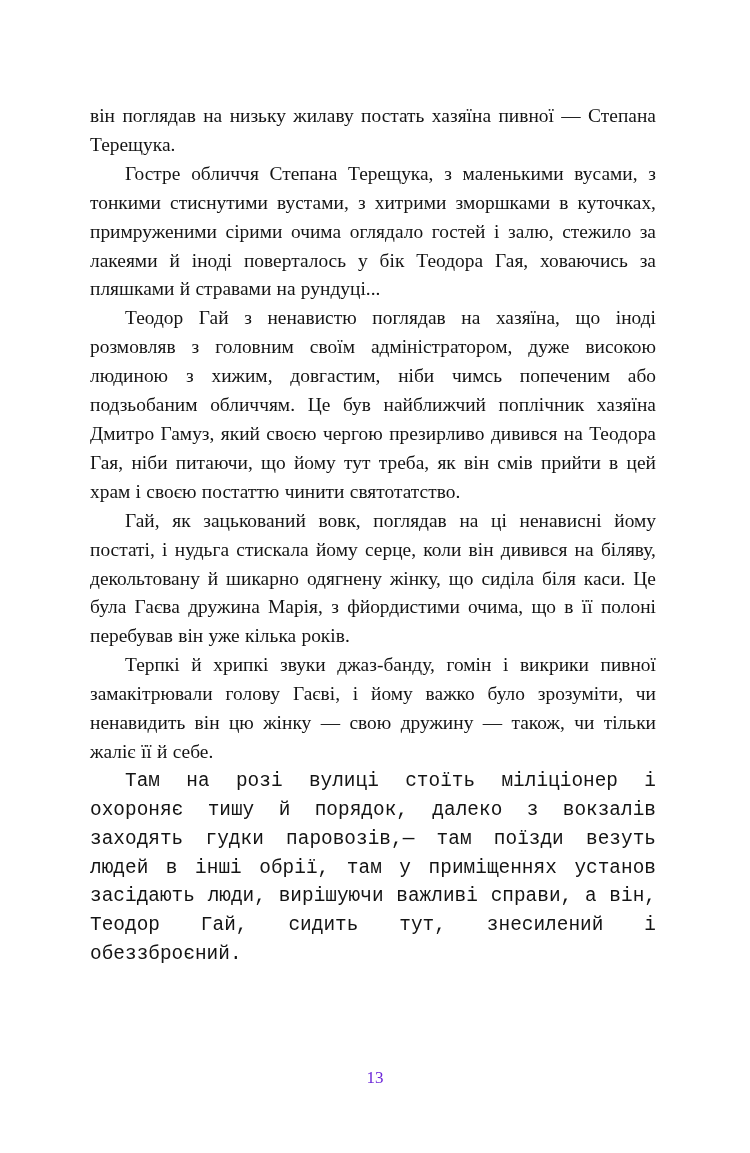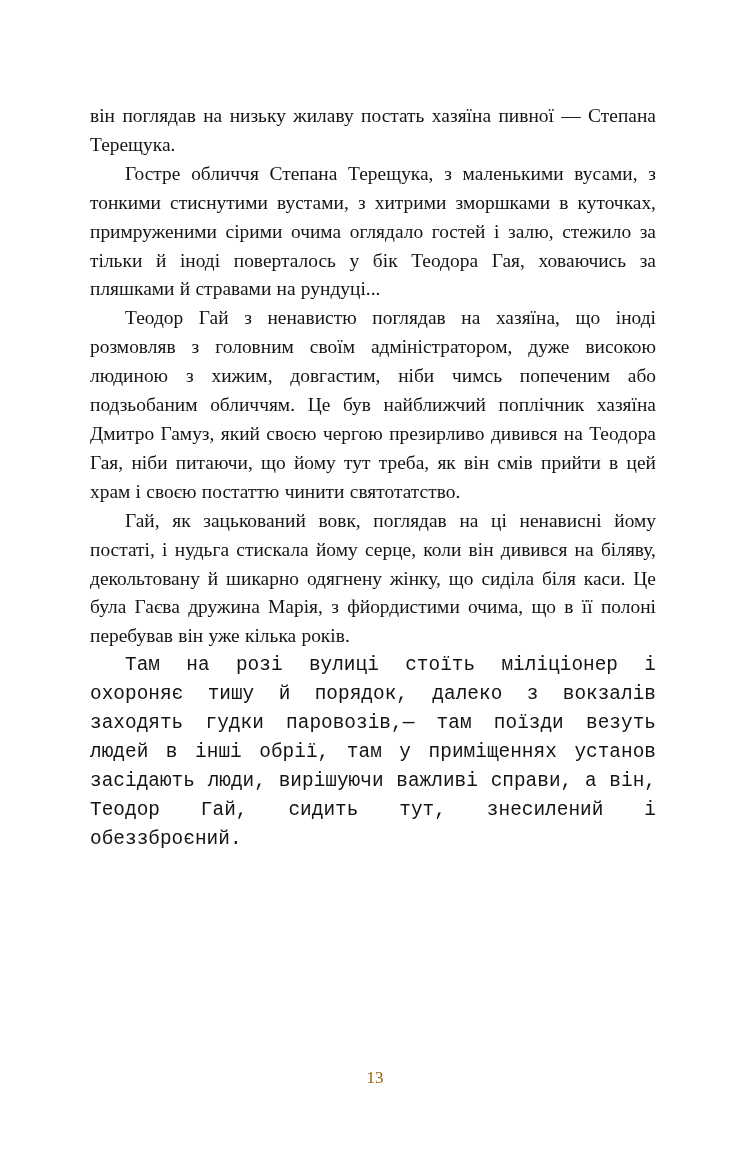--- a/index.html
+++ b/index.html
@@ -50,32 +50,33 @@
   }
   
   .page-number {
     position: absolute;
     left: 0;
     right: 0;
     top: 1068px;
     text-align: center;
     font-size: 17px;
     line-height: 20px;
-    color: #a16207;
+    color: #6d28d9;
     font-family: "Liberation Serif", "DejaVu Serif", serif;
   }
 </style>
 </head>
 <body>
 
 <div class="page">
 
   <div class="text-block">
     <p class="para no-indent">він поглядав на низьку жилаву постать хазяїна пивної — Степана Терещука.</p>
-    <p class="para">Гостре обличчя Степана Терещука, з маленькими вусами, з тонкими стиснутими вустами, з хитрими зморшками в куточках, примруженими сірими очима оглядало гостей і залю, стежило за тільки й іноді поверталось у бік Теодора Гая, ховаючись за пляшками й стравами на рундуці...</p>
+    <p class="para">Гостре обличчя Степана Терещука, з маленькими вусами, з тонкими стиснутими вустами, з хитрими зморшками в куточках, примруженими сірими очима оглядало гостей і залю, стежило за лакеями й іноді поверталось у бік Теодора Гая, ховаючись за пляшками й стравами на рундуці...</p>
     <p class="para">Теодор Гай з ненавистю поглядав на хазяїна, що іноді розмовляв з головним своїм адміністратором, дуже високою людиною з хижим, довгастим, ніби чимсь попеченим або подзьобаним обличчям. Це був найближчий поплічник хазяїна Дмитро Гамуз, який своєю чергою презирливо дивився на Теодора Гая, ніби питаючи, що йому тут треба, як він смів прийти в цей храм і своєю постаттю чинити святотатство.</p>
     <p class="para">Гай, як зацькований вовк, поглядав на ці ненависні йому постаті, і нудьга стискала йому серце, коли він дивився на біляву, декольтовану й шикарно одягнену жінку, що сиділа біля каси. Це була Гаєва дружина Марія, з фйордистими очима, що в її полоні перебував він уже кілька років.</p>
+    <p class="para">Терпкі й хрипкі звуки джаз-банду, гомін і викрики пивної замакітрювали голову Гаєві, і йому важко було зрозуміти, чи ненавидить він цю жінку — свою дружину — також, чи тільки жаліє її й себе.</p>
     <p class="para">Там на розі вулиці стоїть міліціонер і охороняє тишу й порядок, далеко з вокзалів заходять гудки паровозів,— там поїзди везуть людей в інші обрії, там у приміщеннях установ засідають люди, вирішуючи важливі справи, а він, Теодор Гай, сидить тут, знесилений і обеззброєний.</p>
   </div>
 
   <div class="page-number">13</div>
 
 </div>
 
 </body></html>

